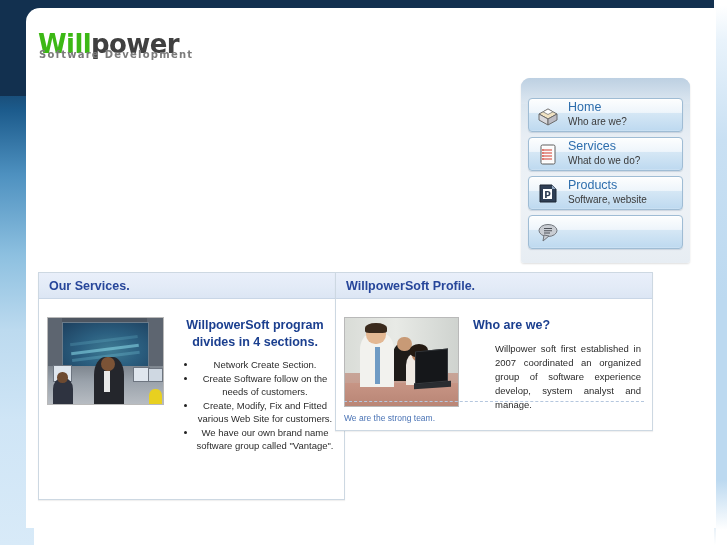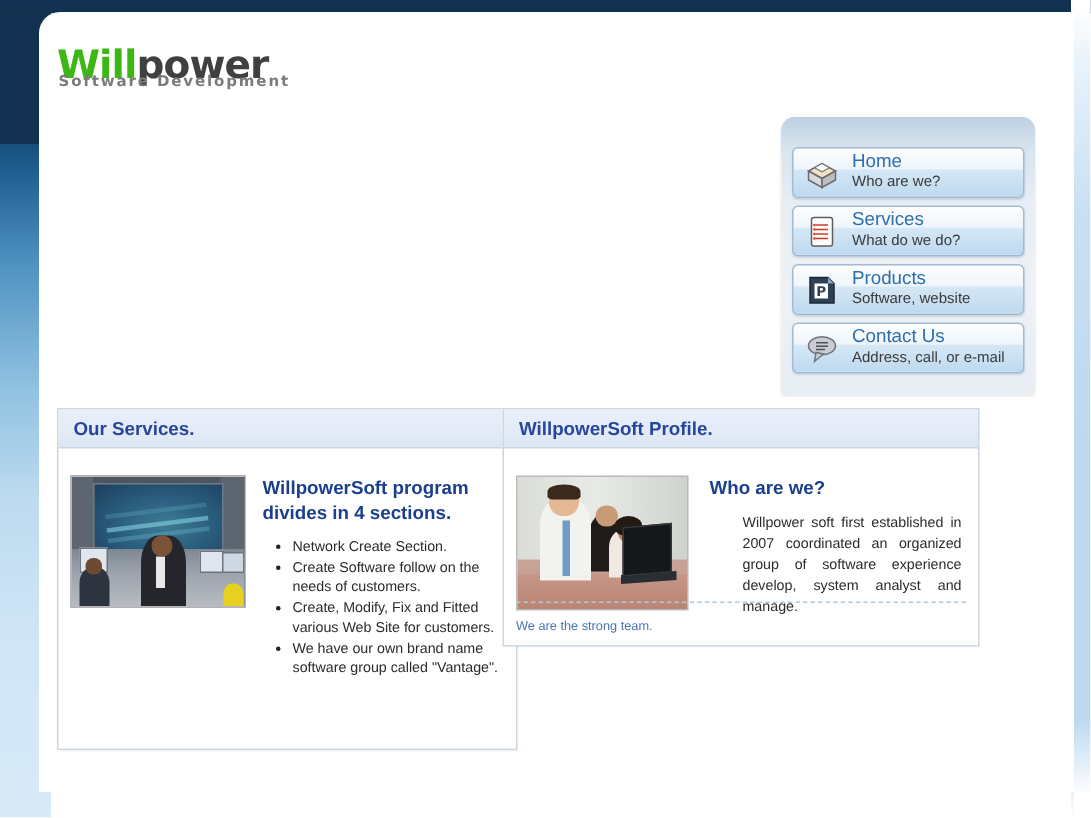--- a/index.html
+++ b/index.html
@@ -207,20 +207,21 @@
     top: 0;
     background: #ffffff;
     border: 1px solid #cdd8e2;
     box-sizing: border-box;
     box-shadow: 0 1px 1px rgba(0,0,0,0.06);
   }
   .panel-services {
     left: 0;
     width: 307px;
     height: 228px;
+    text-align: center;
   }
   .panel-profile {
     left: 297px;
     width: 318px;
     height: 159px;
   }
   .panel-header {
     height: 26px;
     background: linear-gradient(to bottom, #e9effa 0%, #e3ebf7 55%, #dce6f4 100%);
     border-bottom: 1px solid #c9d6e6;
@@ -589,24 +590,20 @@
         <span class="nav-icon">
           <svg viewBox="0 0 24 24" width="24" height="24">
             <ellipse cx="12" cy="10.5" rx="9" ry="6" fill="#c9cdd3" stroke="#6f747b" stroke-width="1"></ellipse>
             <path d="M8 15 L7 21 L13 16 Z" fill="#c9cdd3" stroke="#6f747b" stroke-width="1"></path>
             <g stroke="#4c5158" stroke-width="1.1">
               <line x1="8" y1="8.5" x2="16" y2="8.5"></line>
               <line x1="8" y1="10.8" x2="16" y2="10.8"></line>
               <line x1="8" y1="13" x2="14" y2="13"></line>
             </g>
           </svg>
-        </span>
-        <span class="nav-text">
-          <span class="nav-title">Contact Us</span>
-          <span class="nav-sub">Address, call, or e-mail</span>
         </span>
       </a>
 
     </div>
   </nav>
 
   <div class="panels">
 
     <section class="panel panel-services">
       <div class="panel-header">

